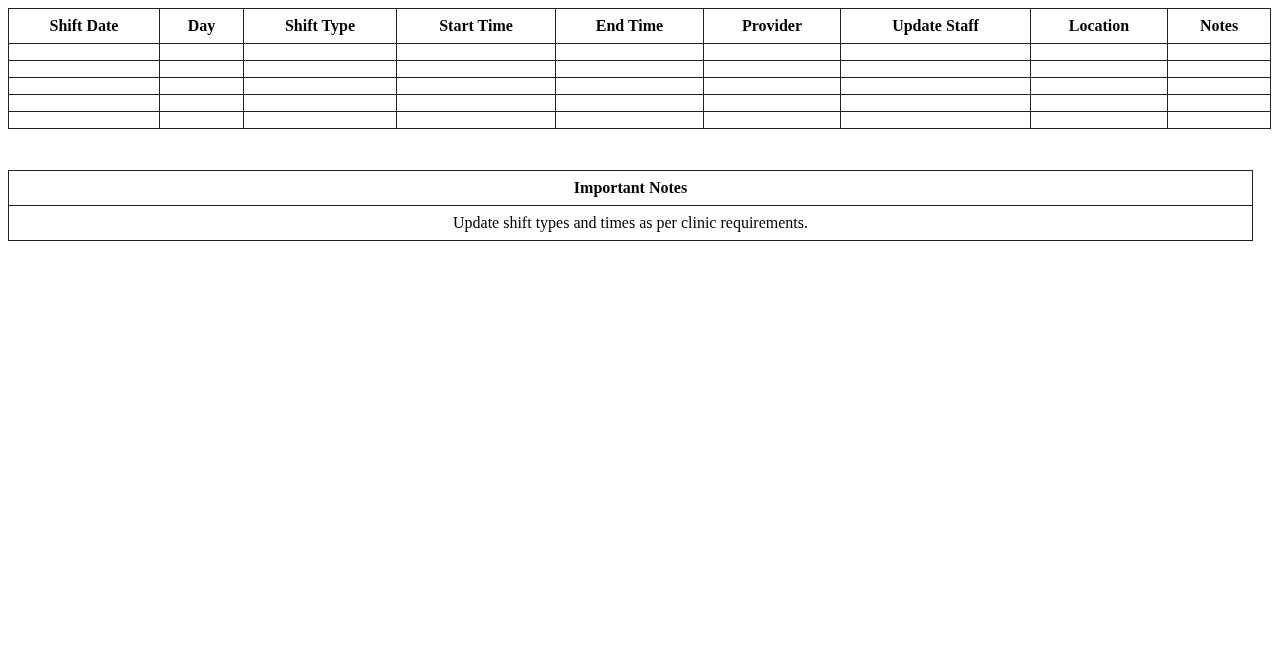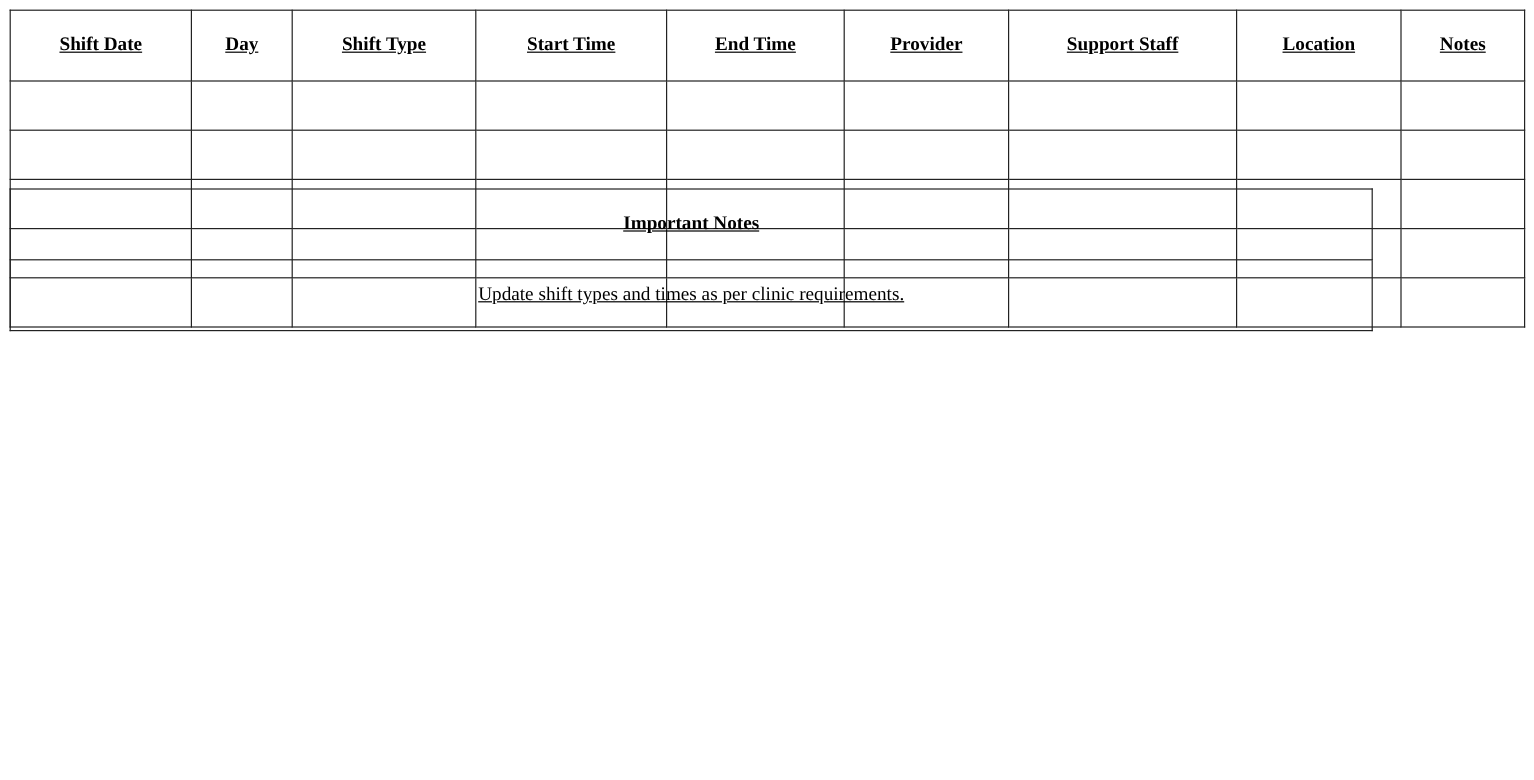--- a/index.html
+++ b/index.html
@@ -1,22 +1,22 @@
 <!DOCTYPE html>
 <html><head>
 <meta charset="utf-8">
 <style>
   html, body { margin: 0; padding: 0; background: #ffffff; }
   body { width: 1278px; height: 650px; position: relative; font-family: "Liberation Serif", "DejaVu Serif", serif; color: #000; }
   table { border-collapse: collapse; position: absolute; left: 8px; }
-  td, th { border: 1px solid #222; padding: 12px; text-decoration: underline; }
+  td, th { border: 1px solid #222; padding: 0; }
   #schedule { top: 8px; width: 1262px; table-layout: fixed; }
   #schedule th { height: 34px; font-size: 16px; font-weight: bold; text-align: center; }
   #schedule td { height: 16px; }
-  #notes { top: 157px; width: 1136px; }
+  #notes { top: 170px; width: 1245px; }
   #notes th, #notes td { height: 34px; font-size: 16px; text-align: center; }
   #notes th { font-weight: bold; }
 </style>
 </head>
 <body>
 
 <table id="schedule">
   <colgroup>
     <col style="width:151px">
       <col style="width:84px">
@@ -29,21 +29,21 @@
       <col style="width:103px">
   </colgroup>
   <thead>
     <tr>
       <th>Shift Date</th>
       <th>Day</th>
       <th>Shift Type</th>
       <th>Start Time</th>
       <th>End Time</th>
       <th>Provider</th>
-      <th>Support Staff</th>
+      <th>Update Staff</th>
       <th>Location</th>
       <th>Notes</th>
     </tr>
   </thead>
   <tbody>
     <tr>
       <td></td>
       <td></td>
       <td></td>
       <td></td>

